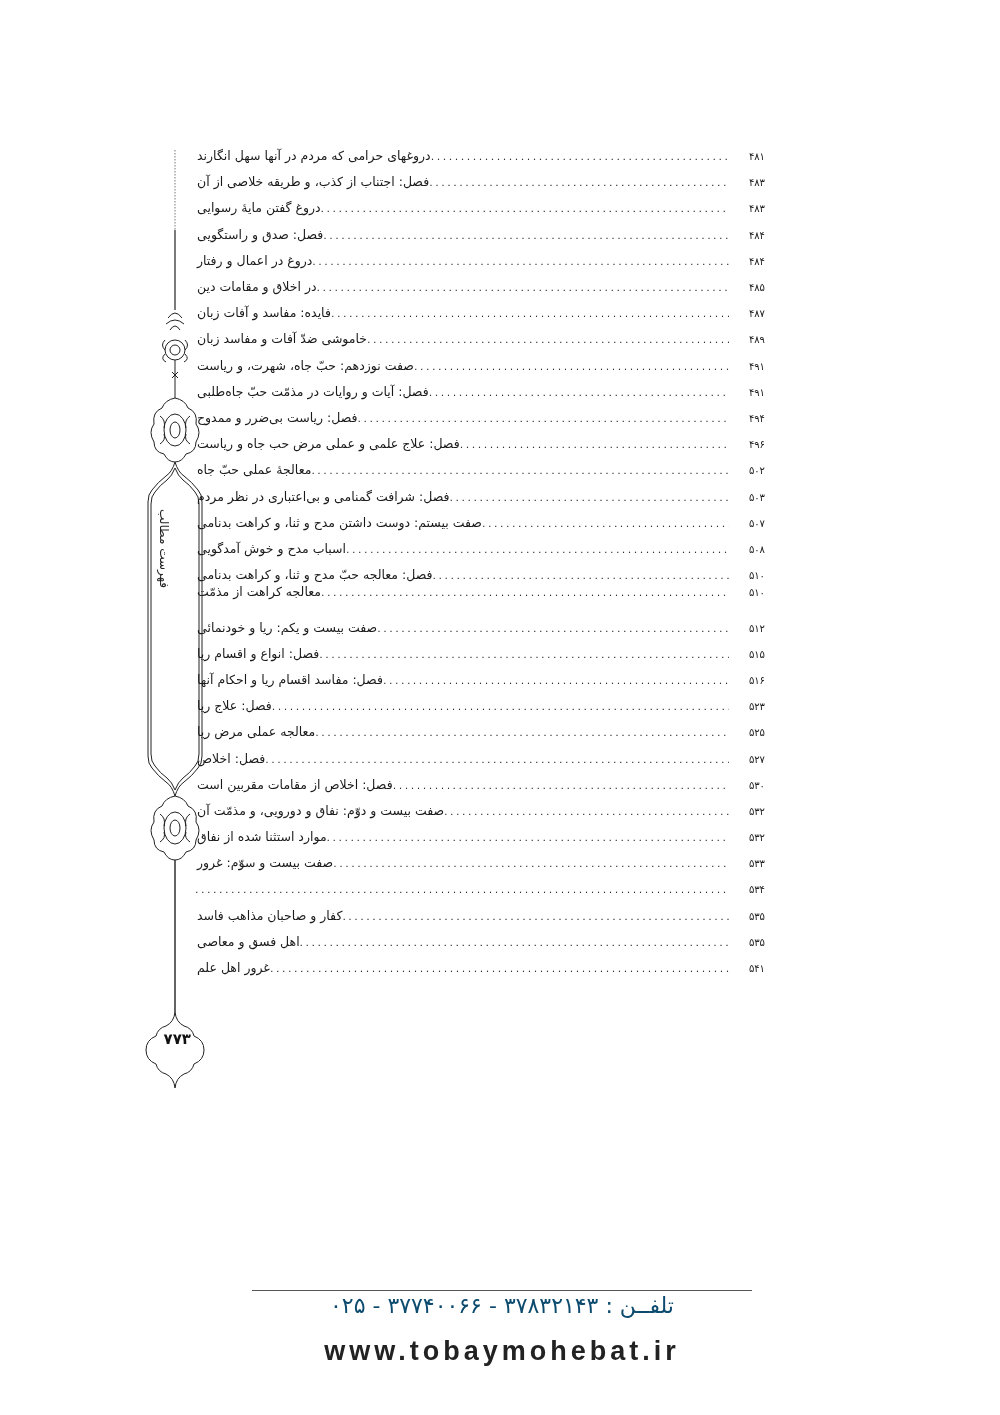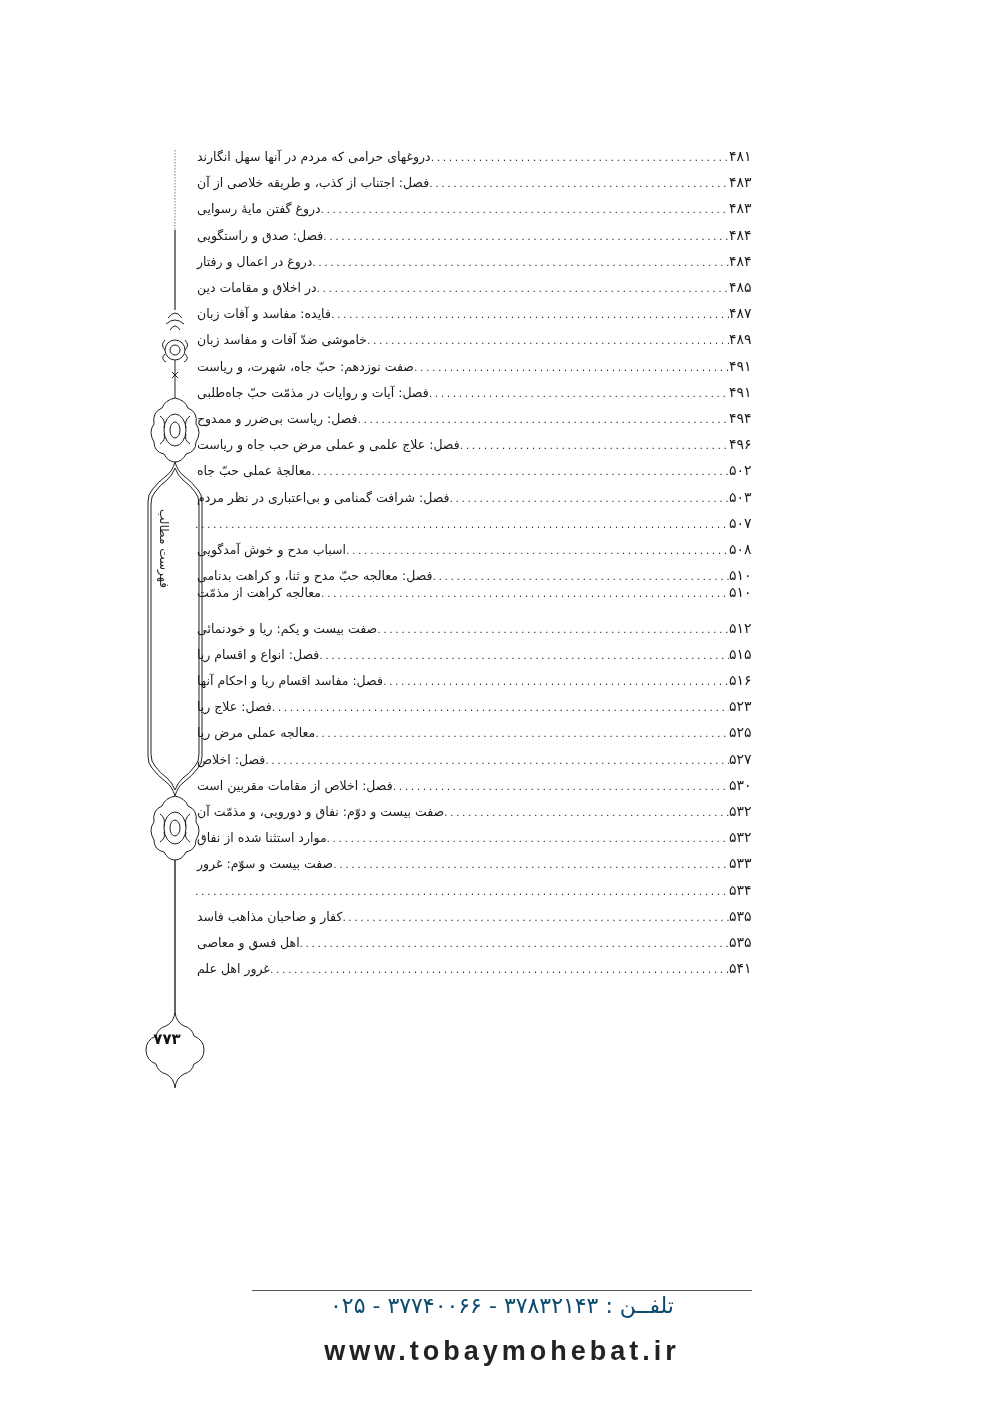--- a/index.html
+++ b/index.html
@@ -5,26 +5,26 @@
   html, body { margin: 0; padding: 0; background: #ffffff; }
   body { width: 1000px; height: 1415px; position: relative; overflow: hidden;
          font-family: "DejaVu Sans", sans-serif; color: #1a1a1a; }
   .toc { position: absolute; left: 195px; top: 145px; width: 570px; }
   .toc-row { position: absolute; left: 0; width: 570px; height: 22px;
              display: flex; flex-direction: row-reverse; align-items: baseline;
              direction: rtl; font-size: 12.5px; line-height: 22px; white-space: nowrap; }
   .toc-title { flex: 0 0 auto; direction: rtl; padding-left: 2px; }
   .toc-dots { flex: 1 1 auto; overflow: hidden; direction: ltr; letter-spacing: 2.5px;
               color: #333; font-size: 11px; text-align: right; }
-  .toc-page { flex: 0 0 auto; width: 36px; text-align: left; direction: ltr; font-size: 14px; }
+  .toc-page { flex: 0 0 auto; width: 36px; text-align: right; direction: ltr; font-size: 10px; }
   .ornament { position: absolute; left: 130px; top: 150px; width: 90px; height: 940px; }
   .side-label { position: absolute; left: 149px; top: 478px; width: 22px; height: 140px;
                 writing-mode: vertical-rl; font-size: 12px; color: #222; text-align: center;
                 direction: rtl; }
-  .page-num { position: absolute; left: 143px; top: 1030px; width: 48px; text-align: center;
+  .page-num { position: absolute; left: 143px; top: 1030px; width: 48px; text-align: right;
               font-size: 15px; font-weight: bold; color: #111; }
   .footer-rule { position: absolute; left: 252px; top: 1290px; width: 500px; height: 1px; background: #555; }
   .footer-phone { position: absolute; left: 252px; top: 1293px; width: 500px; text-align: center;
                   font-family: "DejaVu Sans", sans-serif; font-size: 22px; letter-spacing: 1px;
                   color: #0c4a6e; direction: rtl; }
   .footer-url { position: absolute; left: 252px; top: 1320px; width: 500px; text-align: center;
                 font-family: "Liberation Sans", sans-serif; font-weight: bold; font-size: 27px;
                 letter-spacing: 4px; color: #222; margin-top: 16px; }
 </style>
 </head>
@@ -131,20 +131,21 @@
       <span class="toc-title">معالجهٔ عملی حبّ جاه</span>
       <span class="toc-dots">......................................................................................................</span>
       <span class="toc-page">۵۰۲</span>
     </div>
   <div class="toc-row" style="top:341px">
       <span class="toc-title">فصل: شرافت گمنامی و بی‌اعتباری در نظر مردم</span>
       <span class="toc-dots">......................................................................................................</span>
       <span class="toc-page">۵۰۳</span>
     </div>
   <div class="toc-row" style="top:367px">
+      <span class="toc-title">صفت بیستم: دوست داشتن مدح و ثنا، و کراهت بدنامی</span>
       <span class="toc-dots">......................................................................................................</span>
       <span class="toc-page">۵۰۷</span>
     </div>
   <div class="toc-row" style="top:393px">
       <span class="toc-title">اسباب مدح و خوش آمدگویی</span>
       <span class="toc-dots">......................................................................................................</span>
       <span class="toc-page">۵۰۸</span>
     </div>
   <div class="toc-row" style="top:419px">
       <span class="toc-title">فصل: معالجه حبّ مدح و ثنا، و کراهت بدنامی</span>

